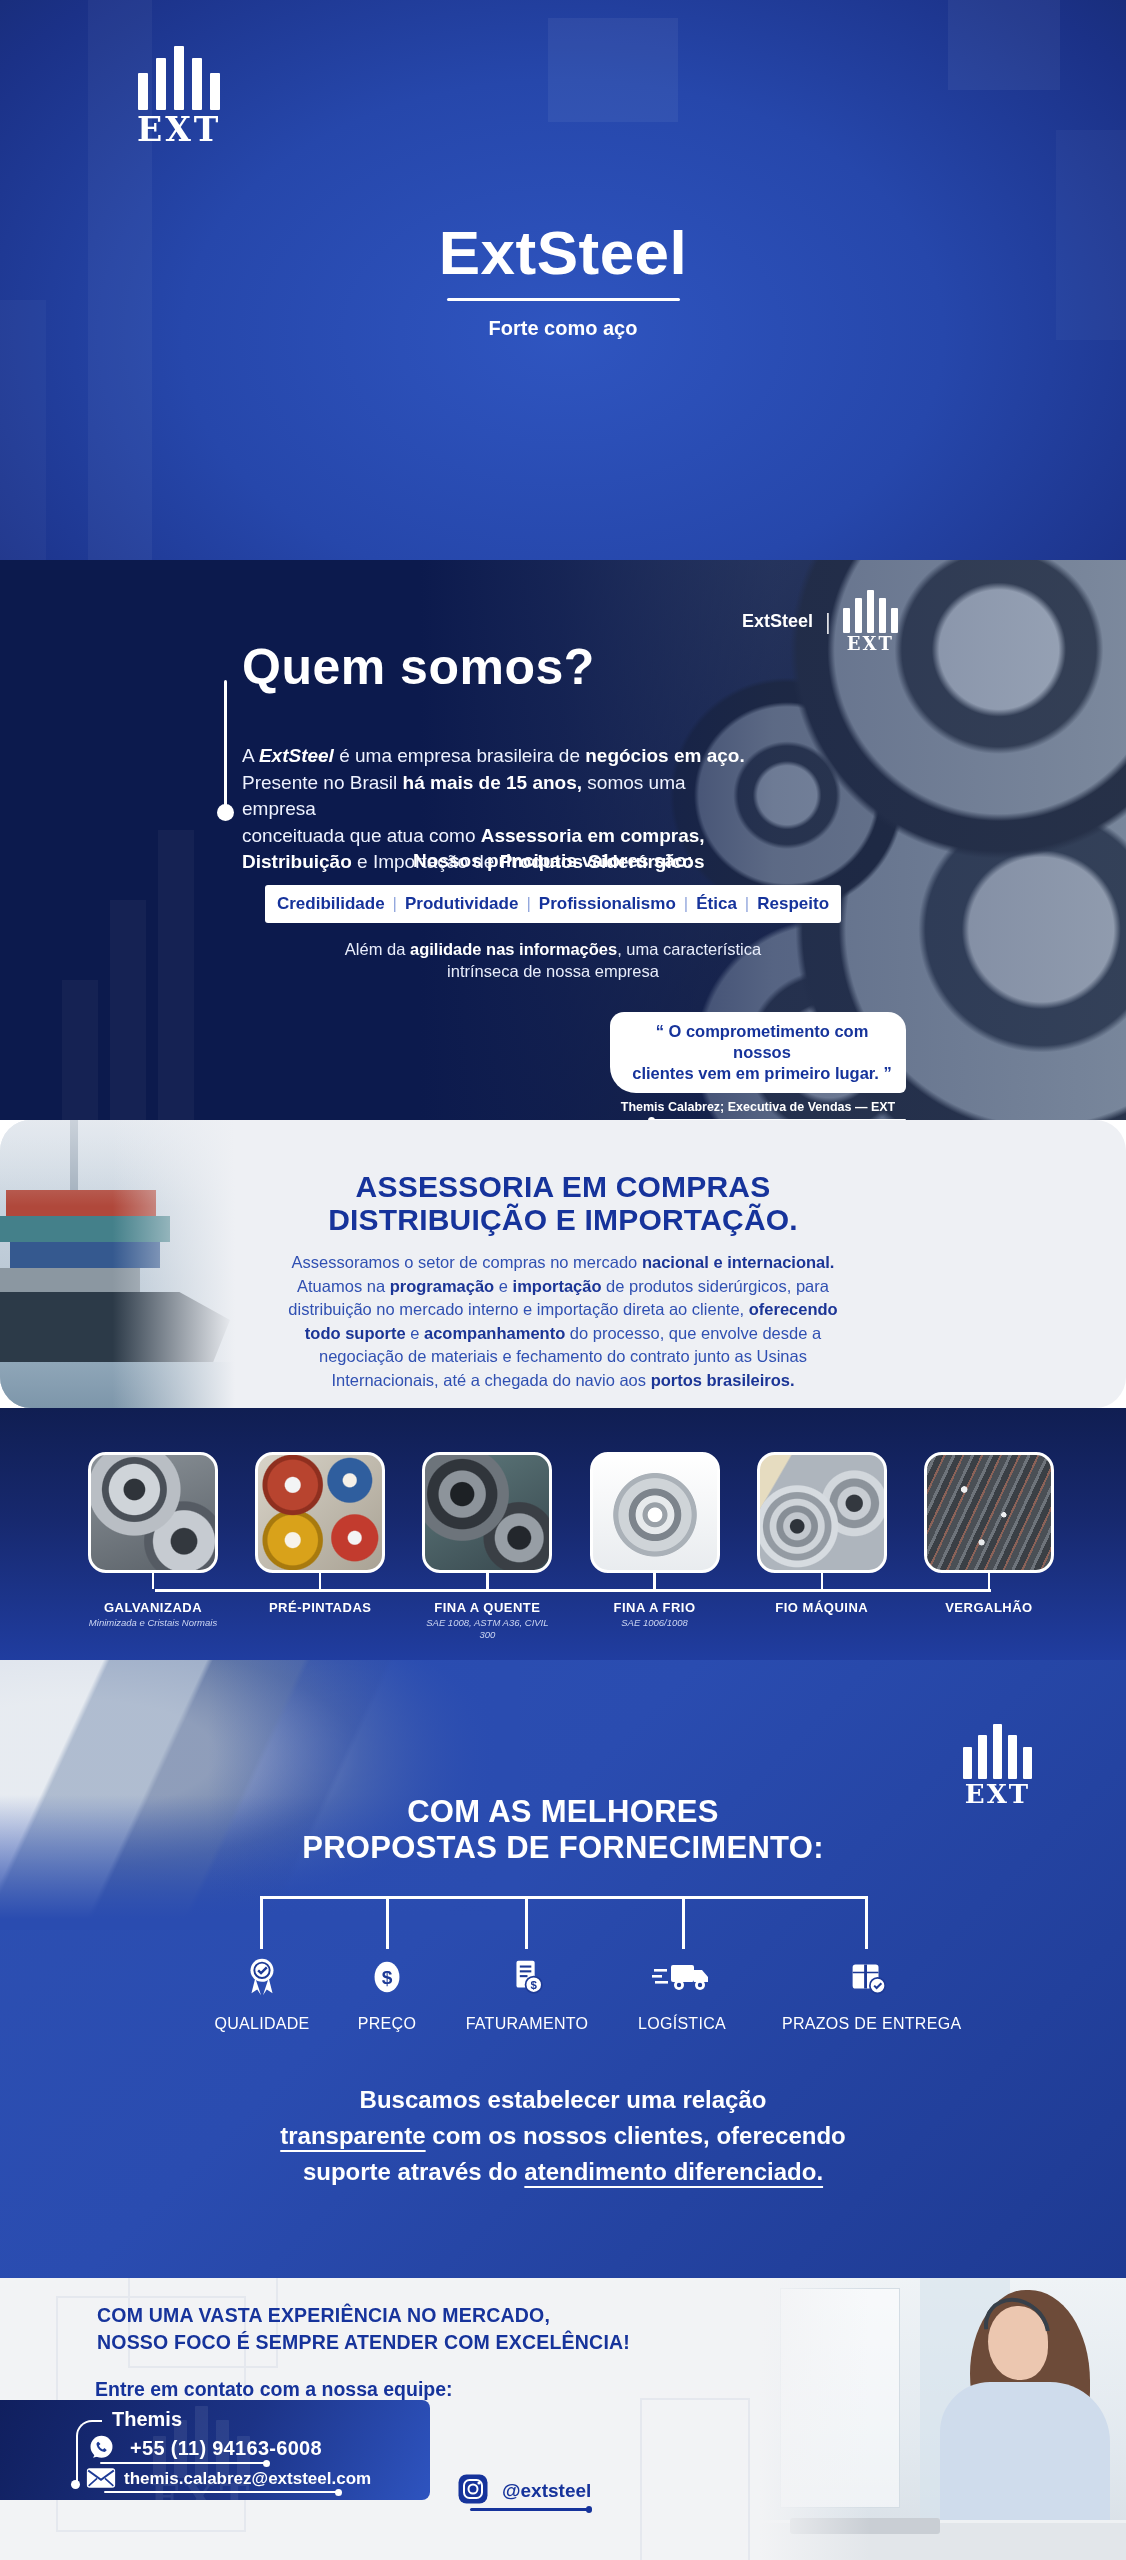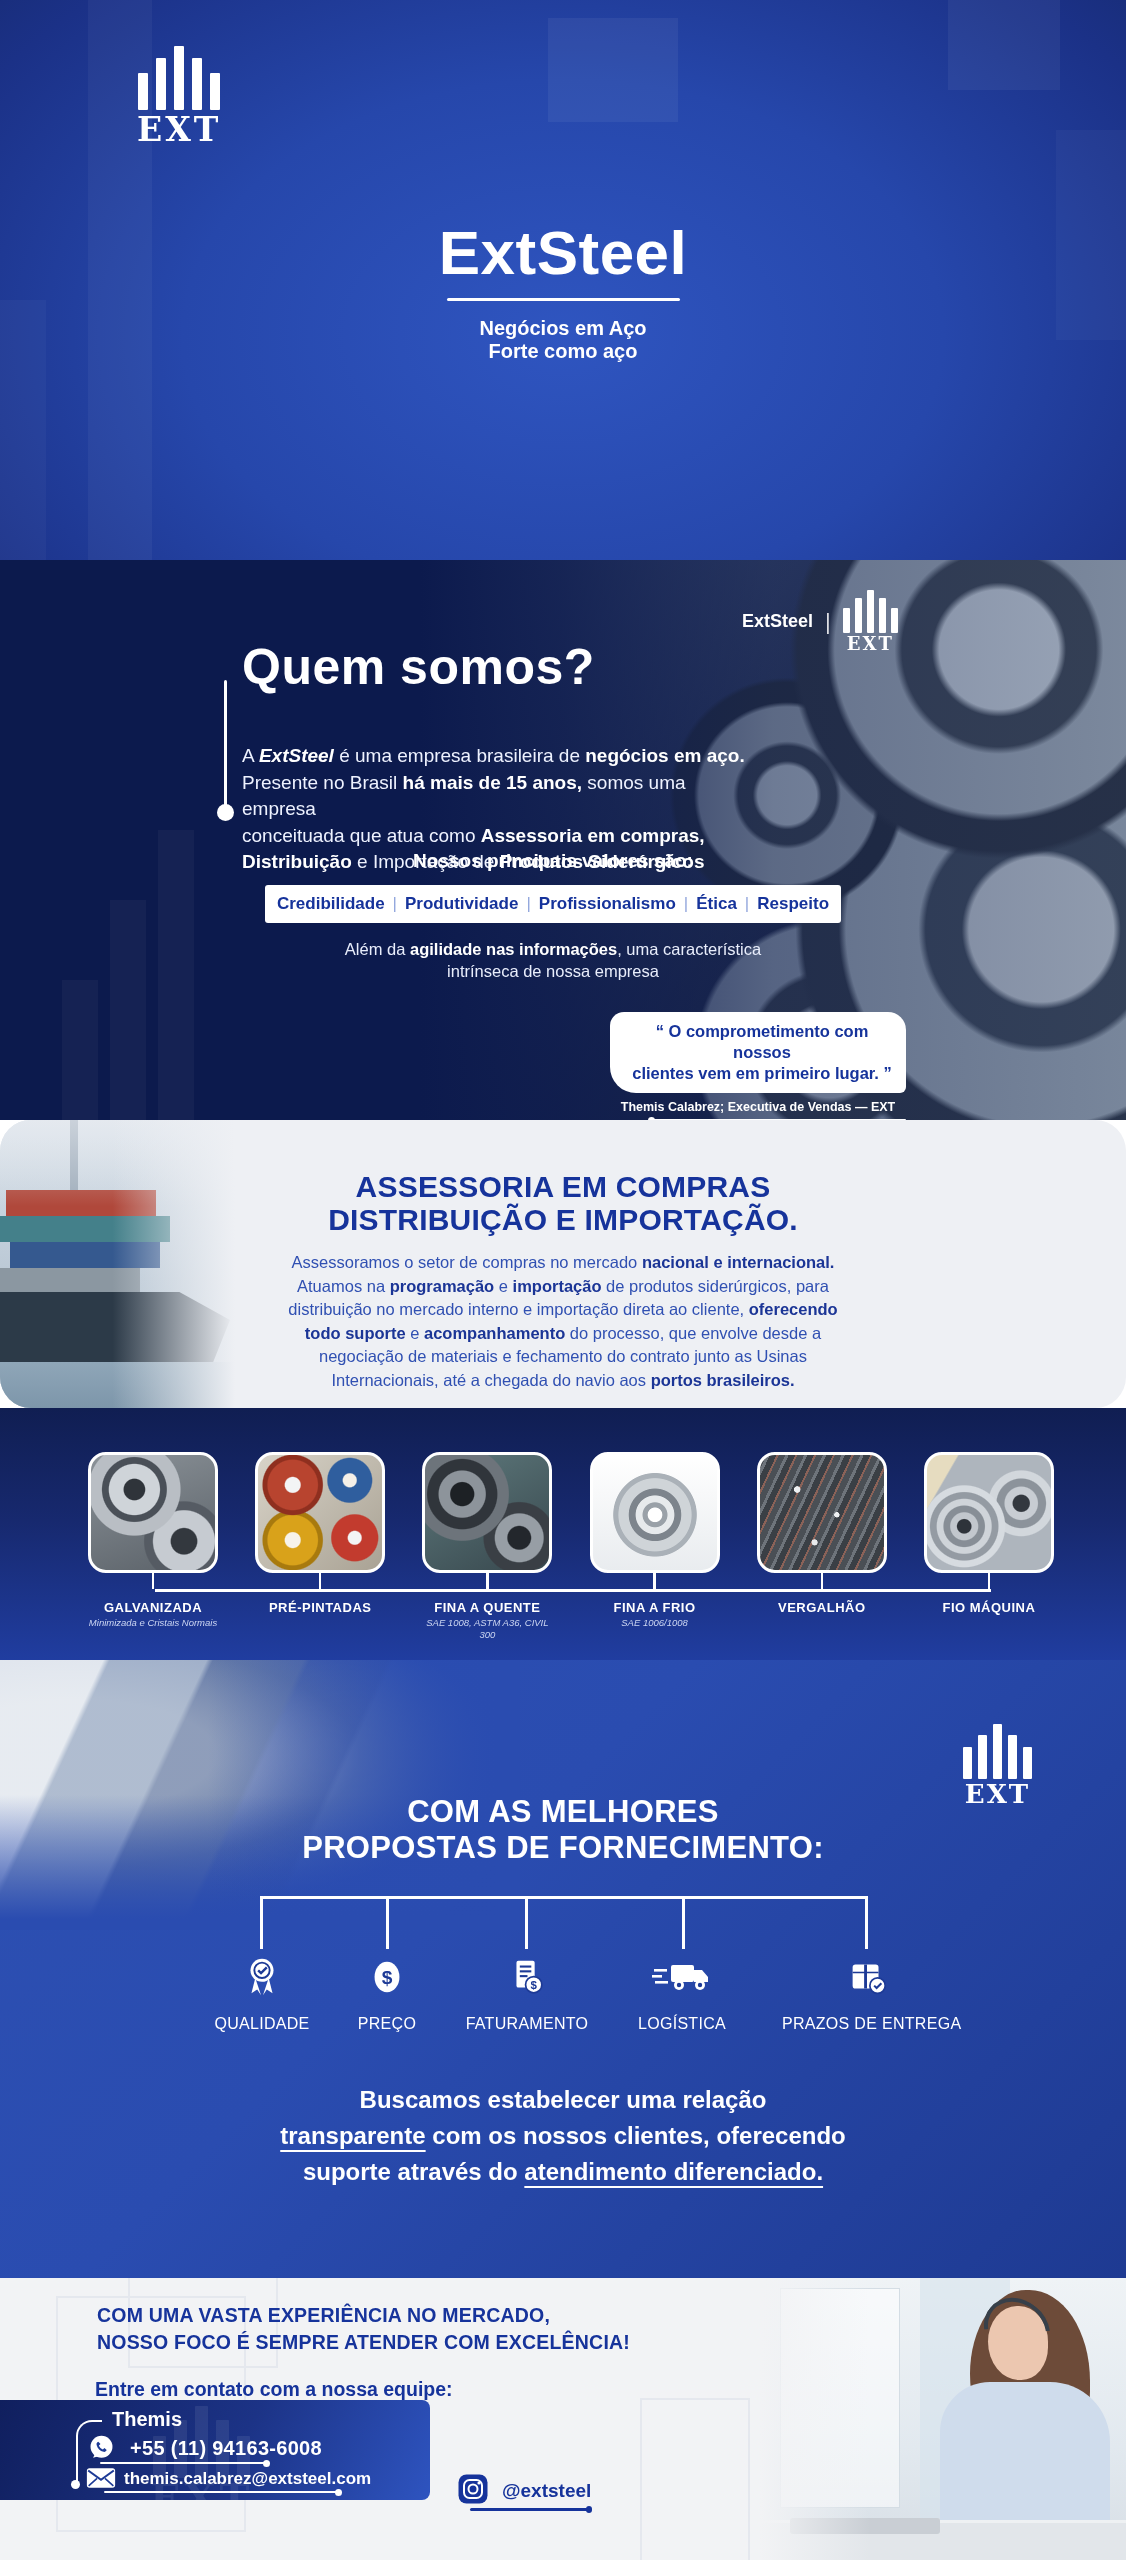--- a/index.html
+++ b/index.html
@@ -243,21 +243,20 @@
           <span class="bar b3"></span>
           <span class="bar b4"></span>
           <span class="bar b5"></span>
       </div>
       <div class="ext-text">EXT</div>
     </div>
 
     <div class="hero-center">
       <h1 class="hero-title">ExtSteel</h1>
       <div class="hero-rule"></div>
-      <div class="hero-tag">Negócios em Aço</div>
       <div class="hero-tag">Forte como aço</div>
     </div>
   </section>
 
   <section class="about">
     <div class="about-photo"></div>
     <div class="about-deco">
       <span class="ad1"></span>
         <span class="ad2"></span>
         <span class="ad3"></span>
@@ -346,29 +345,29 @@
         <div class="prod-name">FINA A QUENTE</div>
         <div class="prod-sub">SAE 1008, ASTM A36, CIVIL 300</div>
       </div>
       <div class="prod">
         <div class="prod-img pi5"></div>
         <div class="prod-stub"></div>
         <div class="prod-name">FINA A FRIO</div>
         <div class="prod-sub">SAE 1006/1008</div>
       </div>
       <div class="prod">
+        <div class="prod-img pi6"></div>
+        <div class="prod-stub"></div>
+        <div class="prod-name">FIO MÁQUINA</div>
+        <div class="prod-sub"></div>
+      </div>
+      <div class="prod">
         <div class="prod-img pi7"></div>
         <div class="prod-stub"></div>
         <div class="prod-name">VERGALHÃO</div>
-        <div class="prod-sub"></div>
-      </div>
-      <div class="prod">
-        <div class="prod-img pi6"></div>
-        <div class="prod-stub"></div>
-        <div class="prod-name">FIO MÁQUINA</div>
         <div class="prod-sub"></div>
       </div>
     </div>
   </section>
 
   <section class="proposals">
     <div class="handshake"></div>
 
     <div class="extlogo logo-s4 s4-logo">
       <div class="bars">

